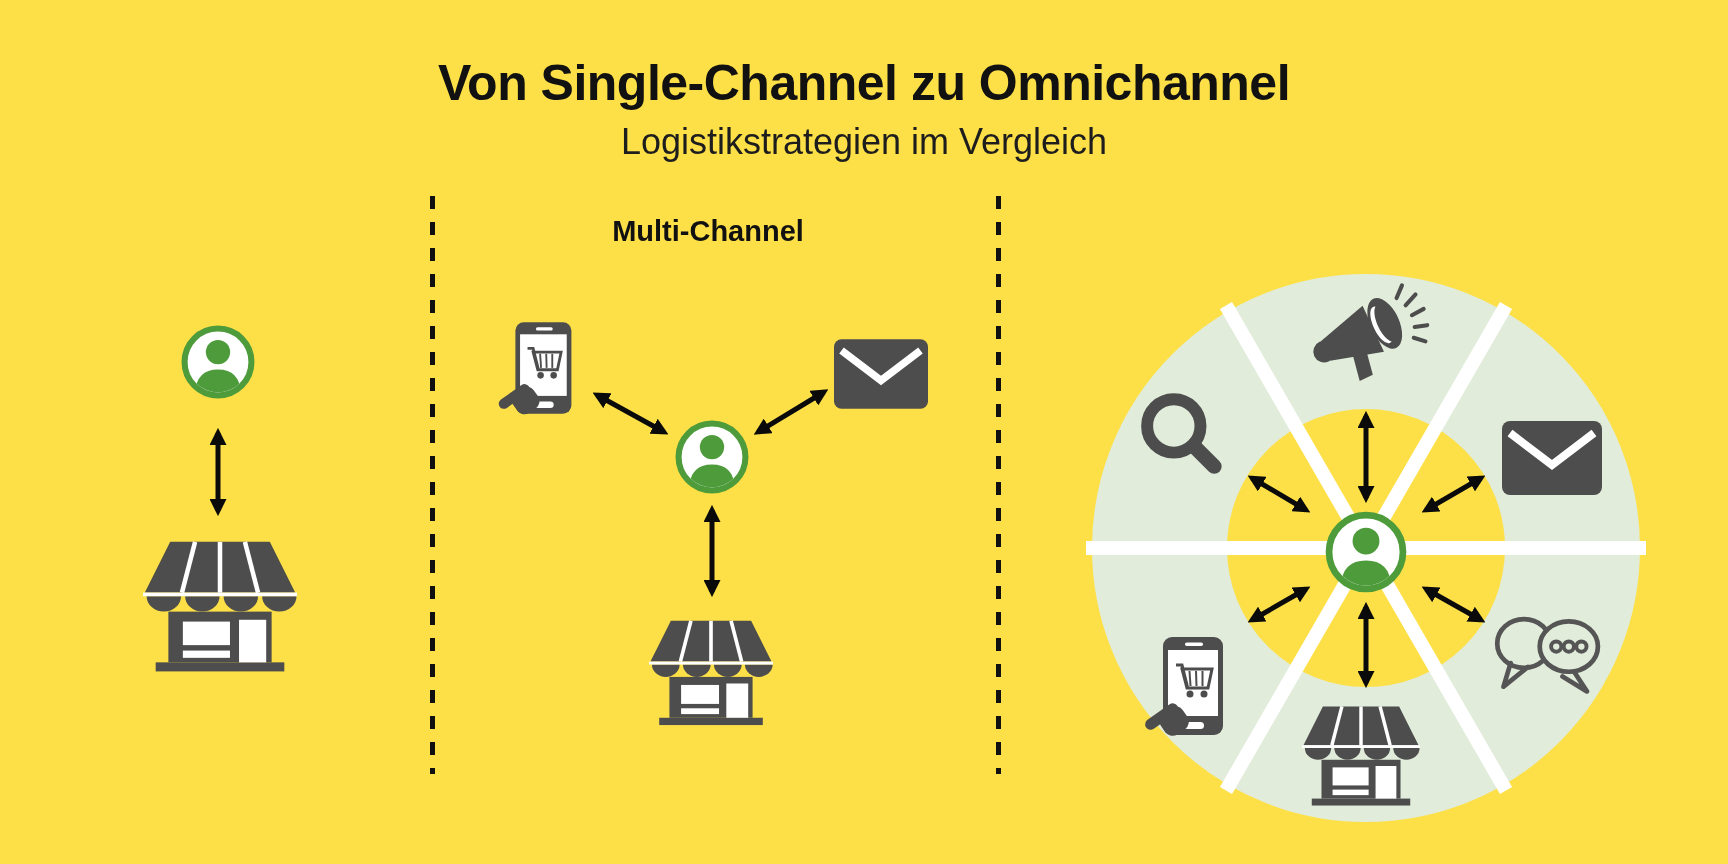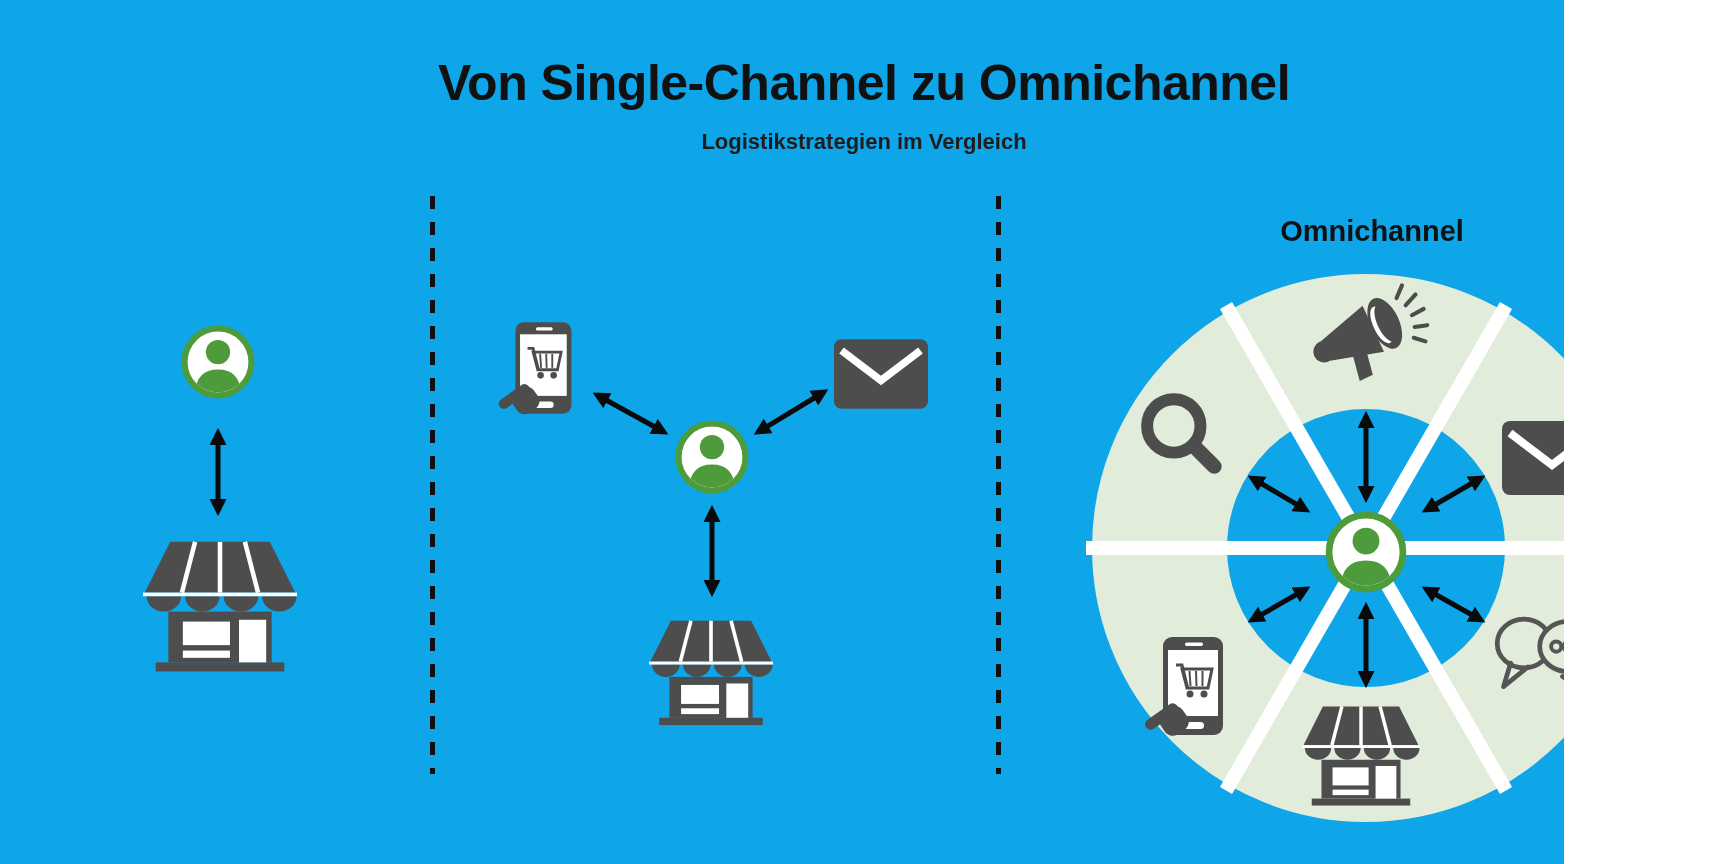--- a/index.html
+++ b/index.html
@@ -1,21 +1,21 @@
 <!DOCTYPE html>
 <html><head>
 <meta charset="utf-8">
 <style>
   html,body{margin:0;padding:0;background:#ffffff;}
-  .stage{position:relative;width:1564px;height:864px;background:#0ea5e9;overflow:hidden;
+  .stage{position:relative;width:1728px;height:864px;background:#fde047;overflow:hidden;
          font-family:"Liberation Sans","DejaVu Sans",sans-serif;color:#111;}
   .abs{position:absolute;}
   .title{left:864px;top:54px;transform:translateX(-50%);font-size:50px;font-weight:700;
          letter-spacing:-0.5px;white-space:nowrap;}
-  .subtitle{left:864px;top:129px;transform:translateX(-50%);font-size:22px;font-weight:700;
+  .subtitle{left:864px;top:121px;transform:translateX(-50%);font-size:36px;font-weight:400;
             color:#1d1d1d;white-space:nowrap;}
   .col-header{top:215px;transform:translateX(-50%);font-size:29px;font-weight:700;white-space:nowrap;}
   .divider{width:5px;height:578px;top:196px;
            background:repeating-linear-gradient(180deg,#101010 0 13px,transparent 13px 26px);}
   svg{display:block;}
 </style>
 </head>
 <body>
 
 <div class="stage">
@@ -117,21 +117,21 @@
           <line x1="118" y1="50" x2="132" y2="48"></line>
           <line x1="117" y1="62" x2="130" y2="66"></line>
         </g>
       </symbol>
     </defs>
   </svg>
 
   <div class="abs title">Von Single-Channel zu Omnichannel</div>
   <div class="abs subtitle">Logistikstrategien im Vergleich</div>
 
-  <div class="abs col-header" style="left:1372px">Omnichannel</div>
+  <div class="abs col-header" style="left:708px">Multi-Channel</div>
 
   <div class="abs divider" style="left:430px"></div>
   <div class="abs divider" style="left:996px"></div>
 
   <svg class="abs" style="left:1086px;top:268px" width="560" height="560">
     <circle cx="280" cy="280" r="206.5" fill="none" stroke="#e1ecda" stroke-width="135"></circle>
     <g stroke="#ffffff" stroke-width="14">
       <line x1="0" y1="280" x2="560" y2="280"></line>
       <line x1="140" y1="37.5" x2="420" y2="522.5"></line>
       <line x1="420" y1="37.5" x2="140" y2="522.5"></line>

